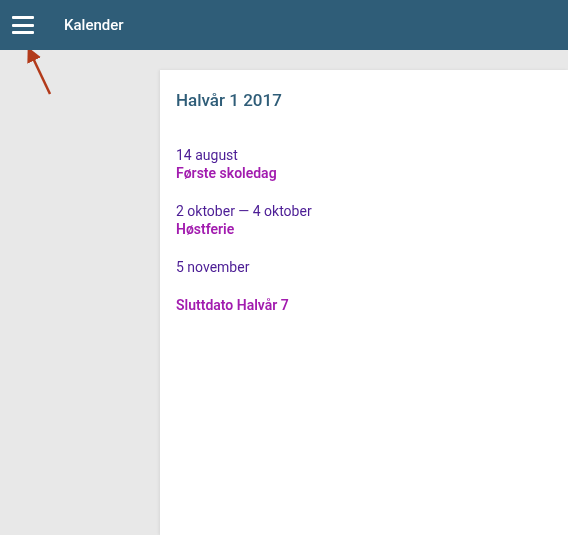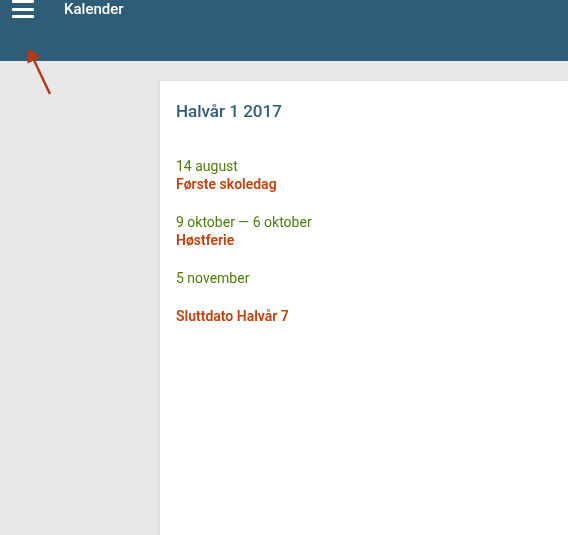--- a/index.html
+++ b/index.html
@@ -6,23 +6,23 @@
     body {
       font-family: -apple-system, BlinkMacSystemFont, "Segoe UI", Roboto, Helvetica, Arial, sans-serif;
       background: #e8e8e8;
       width: 568px;
       height: 535px;
       overflow: hidden;
       position: relative;
     }
     .header {
       background: #2f5d78;
-      height: 61px;
+      height: 50px;
       display: flex;
-      align-items: flex-start;
+      align-items: center;
       padding: 0 12px;
       color: #fff;
     }
     .menu-btn {
       width: 22px;
       height: 18px;
       cursor: pointer;
       display: flex;
       flex-direction: column;
       justify-content: space-between;
@@ -65,27 +65,27 @@
     .card-title {
       color: #2f5d78;
       font-size: 17px;
       font-weight: 500;
       margin-bottom: 37px;
     }
     .event {
       margin-bottom: 22px;
     }
     .event-date {
-      color: #4d7c0f;
+      color: #4c1d95;
       font-size: 14px;
       margin-bottom: 2px;
       margin-top: 20px;
     }
     .event-label {
-      color: #c2410c;
+      color: #a21caf;
       font-size: 14px;
       font-weight: 600;
     }
   </style>
 </head>
 <body>
 
 <div class="header">
   <div class="menu-btn">
     <span></span>
@@ -107,21 +107,21 @@
 <div class="content-wrap">
   <div class="left-gutter"></div>
   <div class="card">
     <div class="card-title">Halvår 1 2017</div>
 
     <div class="event">
       <div class="event-date">14 august</div>
       <div class="event-label">Første skoledag</div>
     </div>
     <div class="event">
-      <div class="event-date">9 oktober — 6 oktober</div>
+      <div class="event-date">2 oktober — 4 oktober</div>
       <div class="event-label">Høstferie</div>
     </div>
     <div class="event">
       <div class="event-date">5 november</div>
     </div>
     <div class="event">
       <div class="event-label">Sluttdato Halvår 7</div>
     </div>
   </div>
 </div>

